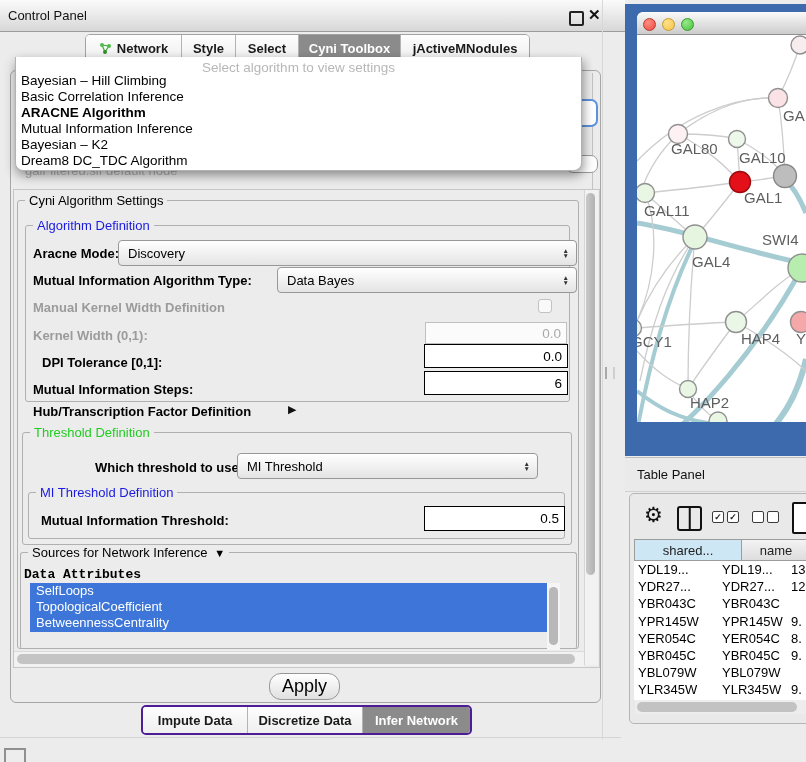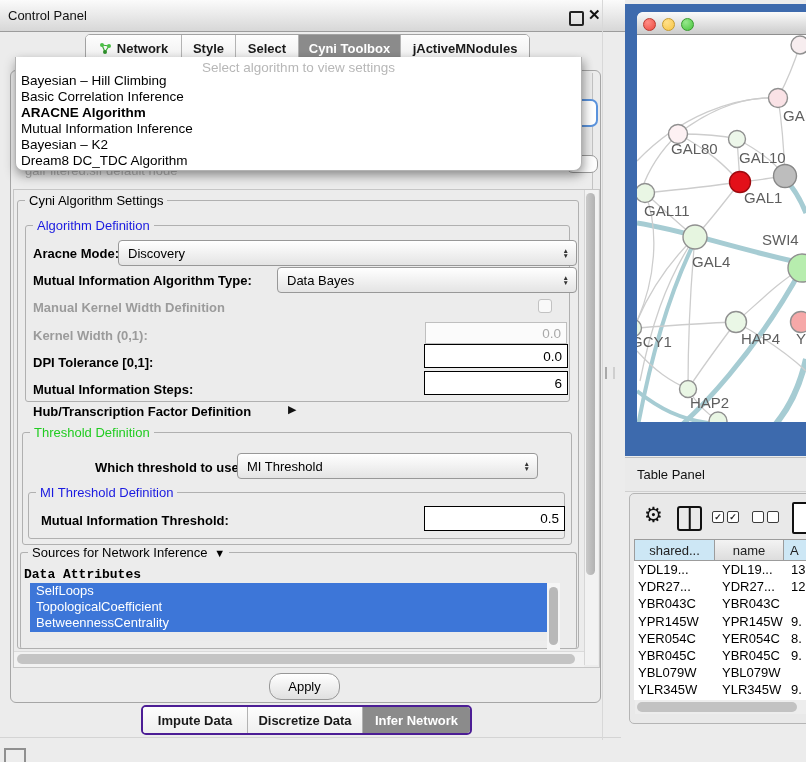--- a/index.html
+++ b/index.html
@@ -51,21 +51,21 @@
     padding-right:5px;font-size:13.5px;color:#000;box-sizing:border-box;}
   .tfield-dis{position:absolute;background:#fbfbfb;border:1px solid #bfbfbf;display:flex;align-items:center;justify-content:flex-end;
     padding-right:5px;font-size:13.5px;color:#a9a9a9;box-sizing:border-box;}
   .checkbox{position:absolute;width:12px;height:12px;border:1px solid #c2c2c2;border-radius:3px;background:#f9f9f9;}
   .tri{position:absolute;font-size:11px;color:#111;}
   .attr-list{left:30px;top:583px;width:517px;height:58px;background:#ebebeb;overflow:hidden;}
   .attr-item{height:16.2px;line-height:16.2px;padding-left:6px;font-size:13px;color:#fff;background:var(--sel-blue,#3d76d8);white-space:nowrap;}
   .list-scroll{left:547px;top:583px;width:13px;height:67px;background:#f5f5f5;}
   .list-thumb{left:549px;top:587px;width:9px;height:58px;background:#b8b8b8;border-radius:5px;}
   .apply-btn{left:269px;top:673px;width:69px;height:25px;border:1px solid #979797;border-radius:12px;
-    background:linear-gradient(#ffffff,#e0e0e0);display:flex;align-items:center;justify-content:center;font-size:13px;color:#000;}
+    background:linear-gradient(#ffffff,#e0e0e0);display:flex;align-items:center;justify-content:center;font-size:18px;color:#000;}
   .btabrow{left:141px;top:705px;height:26px;display:flex;border:2px solid #4c1d95;border-radius:5px;overflow:hidden;background:#fbfbfb;}
   .divline{left:0;top:737px;width:621px;height:1px;background:#d4d4d4;}
   .mini-dock{left:4px;top:748px;width:18px;height:14px;border:2px solid #909090;background:#ededed;}
   
   .split-l1{left:602px;top:0;width:1px;height:740px;background:#d8d8d8;}
   .split-handle{left:605px;top:367px;width:6px;height:12px;border-left:2px solid #a9a9a9;border-right:2px solid #cfcfcf;}
   
   .net-frame{left:625px;top:4px;width:181px;height:452px;background:var(--frame-blue,#3d6aad);}
   .net-window{left:637px;top:12px;width:169px;height:410px;background:#fff;border-top-left-radius:6px;overflow:hidden;}
   .net-titlebar{position:absolute;left:0;top:0;width:100%;height:22px;background:linear-gradient(#fafafa,#cccccc);
@@ -160,21 +160,21 @@
     <span>Data Bayes</span>
     <span class="combo-arrows">
         <span>▲</span>
         <span>▼</span>
       </span>
   </div>
   <div class="lbl-dis" style="left:33px;top:300px;">Manual Kernel Width Definition</div>
   <div class="checkbox" style="left:538px;top:299px;"></div>
   <div class="lbl-dis" style="left:33px;top:328px;">Kernel Width (0,1):</div>
   <div class="tfield-dis" style="left:425px;top:322px;width:142px;height:22px;">0.0</div>
-  <div class="lbl" style="left:33px;top:355px;">DPI Tolerance [0,1]:</div>
+  <div class="lbl" style="left:42px;top:355px;">DPI Tolerance [0,1]:</div>
   <div class="tfield" style="left:424px;top:344px;width:144px;height:24px;">0.0</div>
   <div class="lbl" style="left:33px;top:382px;">Mutual Information Steps:</div>
   <div class="tfield" style="left:424px;top:371px;width:144px;height:24px;">6</div>
 
   <div class="lbl" style="left:33px;top:404px;">Hub/Transcription Factor Definition</div>
   <div class="tri" style="left:288px;top:403px;">▶</div>
 
   <div class="grp" style="left:22px;top:432px;width:548px;height:111px;">
     <span class="grp-title t-green">Threshold Definition</span>
   </div>
@@ -313,21 +313,21 @@
   <div class="abs tp-title">Table Panel</div>
   <div class="abs tp-box"></div>
   <div class="abs gear">⚙</div>
   <div class="abs colicon"></div>
   <div class="cb" style="left:712px;top:511px;">✓</div>
   <div class="cb" style="left:727px;top:511px;">✓</div>
   <div class="cb" style="left:752px;top:511px;"></div>
   <div class="cb" style="left:767px;top:511px;"></div>
   <div class="abs fileicon"></div>
   <div class="abs thead" id="table-head">
-      <div class="th hl" style="width: 81px;">shared...</div>
+      <div class="th hl" style="width: 108px;">shared...</div>
       <div class="th plain" style="width: 69px;">name</div>
       <div class="th hl" style="width: 40px; justify-content: flex-start; padding-left: 6px;">A</div>
     </div>
   <div class="abs tbody" id="table-body">
       <div class="trow">
         <div class="td1">YDL19...</div>
         <div class="td2">YDL19...</div>
         <div class="td3">13</div>
       </div>
       <div class="trow">

